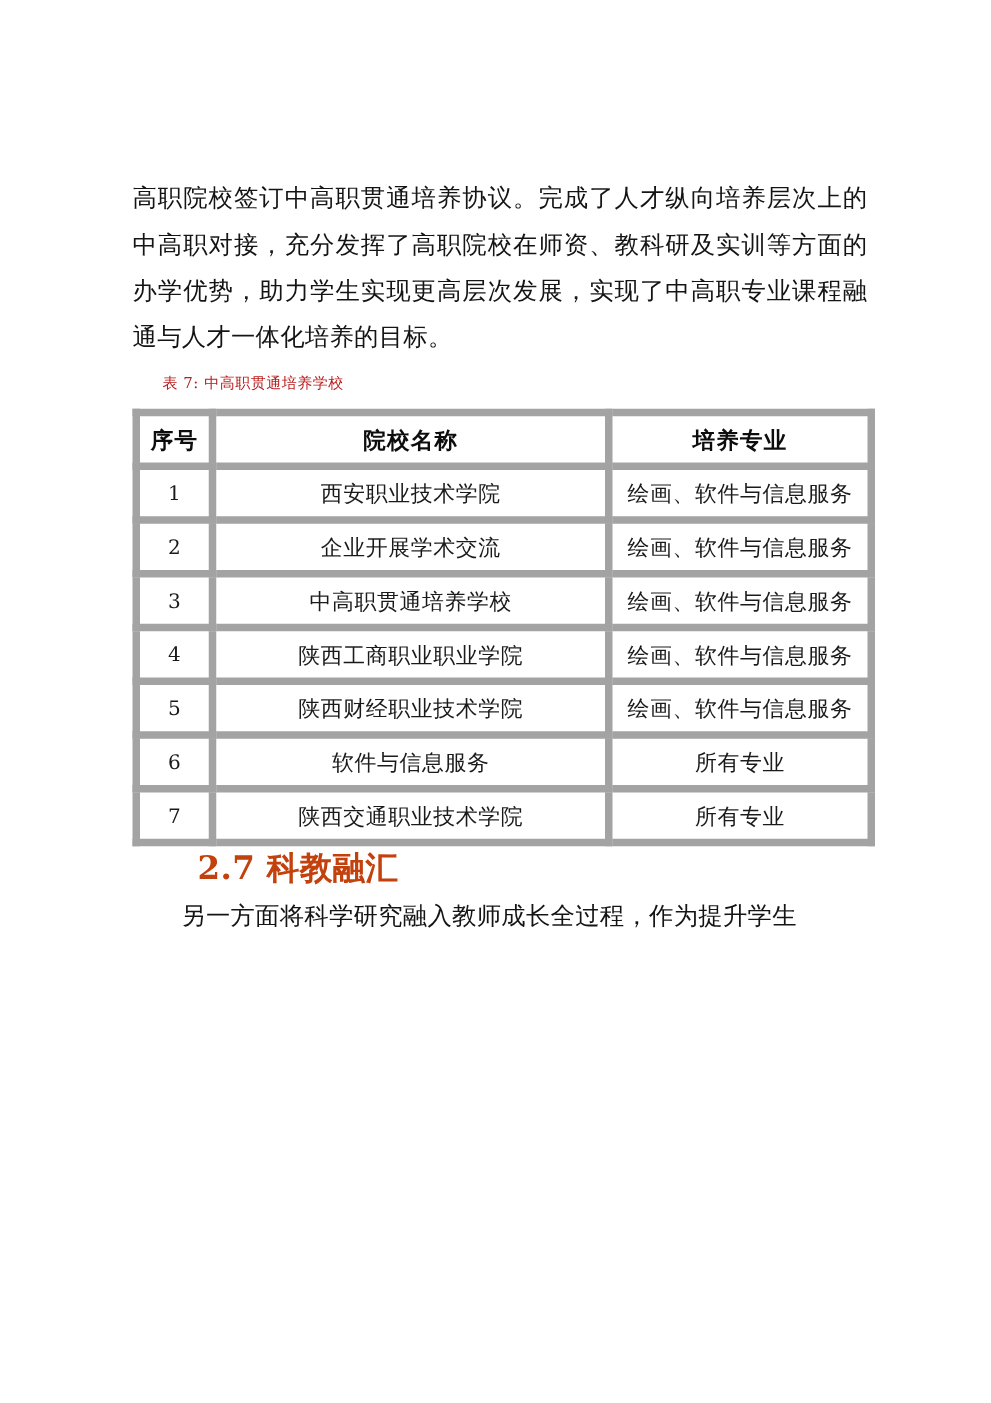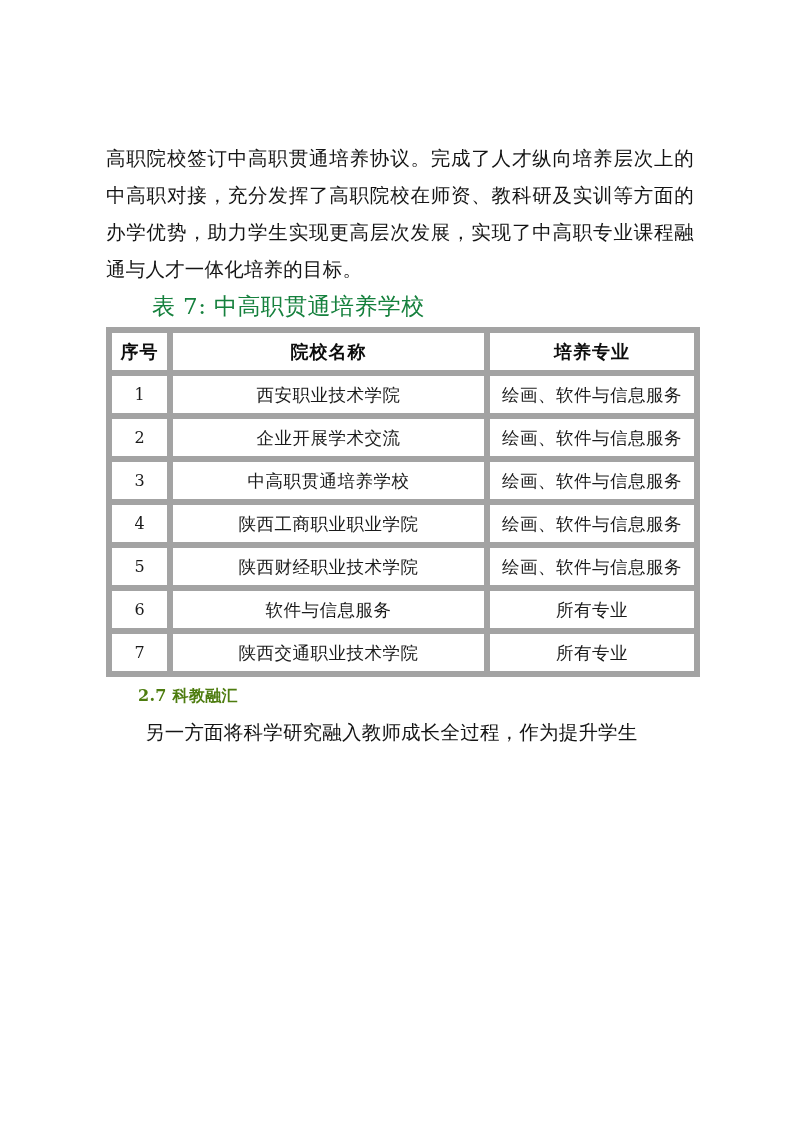--- a/index.html
+++ b/index.html
@@ -35,35 +35,35 @@
     text-justify: inter-character;
     letter-spacing: 0.2px;
     margin: 0;
     color: #141414;
   }
   .para.indent {
     text-indent: 2em;
   }
 
   .table-caption {
-    font-size: 23px;
+    font-size: 12px;
     line-height: 37px;
     margin: 0;
     padding-left: 2em;
-    color: #15803d;
+    color: #b91c1c;
     letter-spacing: 0.4px;
   }
 
   .heading {
-    font-size: 16px;
+    font-size: 26px;
     line-height: 37px;
     font-weight: bold;
     margin: 0;
     padding-left: 2em;
-    color: #4d7c0f;
+    color: #c2410c;
     letter-spacing: 0.3px;
   }
 
   
   .tbl-wrap {
     margin: 2px 0 0 0;
   }
   table.data {
     border-collapse: collapse;
     width: 588px;

